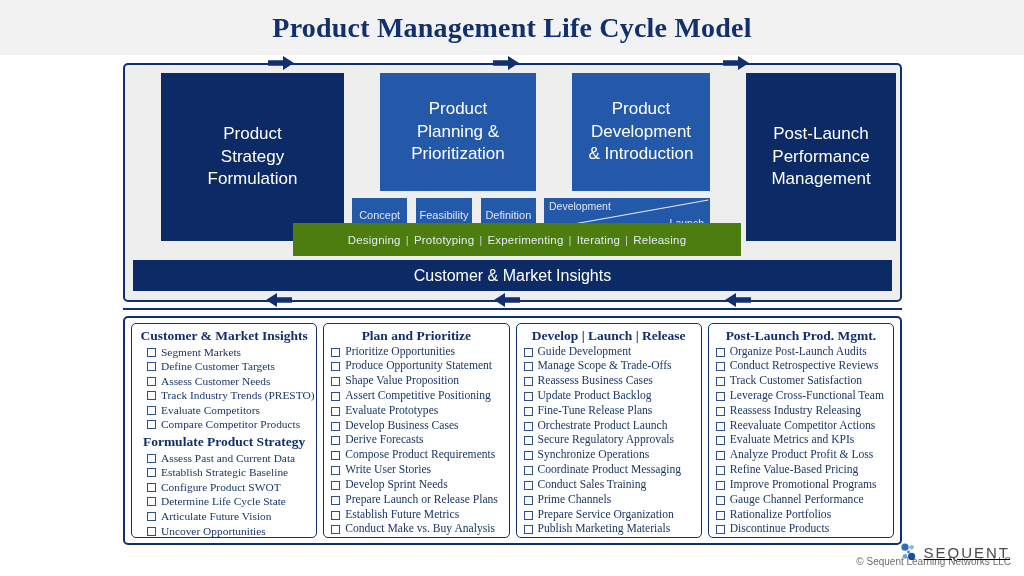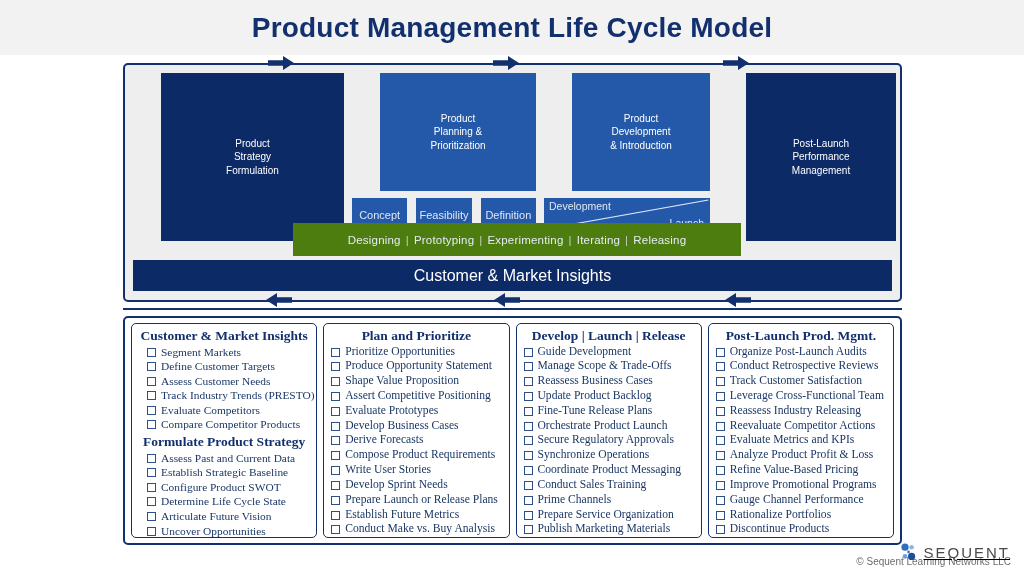--- a/index.html
+++ b/index.html
@@ -20,21 +20,21 @@
     position: absolute;
     left: 0; top: 0;
     width: 1024px;
     height: 55px;
     background: #f2f2f2;
     display: flex;
     align-items: center;
     justify-content: center;
   }
   .title-text {
-    font-family: Liberation Sans, sans-serif;
+    font-family: Liberation Serif, serif;
     font-weight: bold;
     font-size: 28px;
     color: #12306e;
     letter-spacing: 0.2px;
     white-space: nowrap;
   }
 
   
   .diagram-frame {
     position: absolute;
@@ -61,21 +61,21 @@
   .stage-col {
     position: relative;
     box-sizing: border-box;
   }
   .stage-box {
     color: #ffffff;
     display: flex;
     align-items: center;
     justify-content: center;
     text-align: center;
-    font-size: 10px;
+    font-size: 17px;
     line-height: 1.35;
     box-sizing: border-box;
     padding: 2px;
     margin-left: 28px;
   }
   .navy { background: #0c2a66; }
   .blue { background: #2458a8; }
 
   
   .col-1 { width: 211px; }

